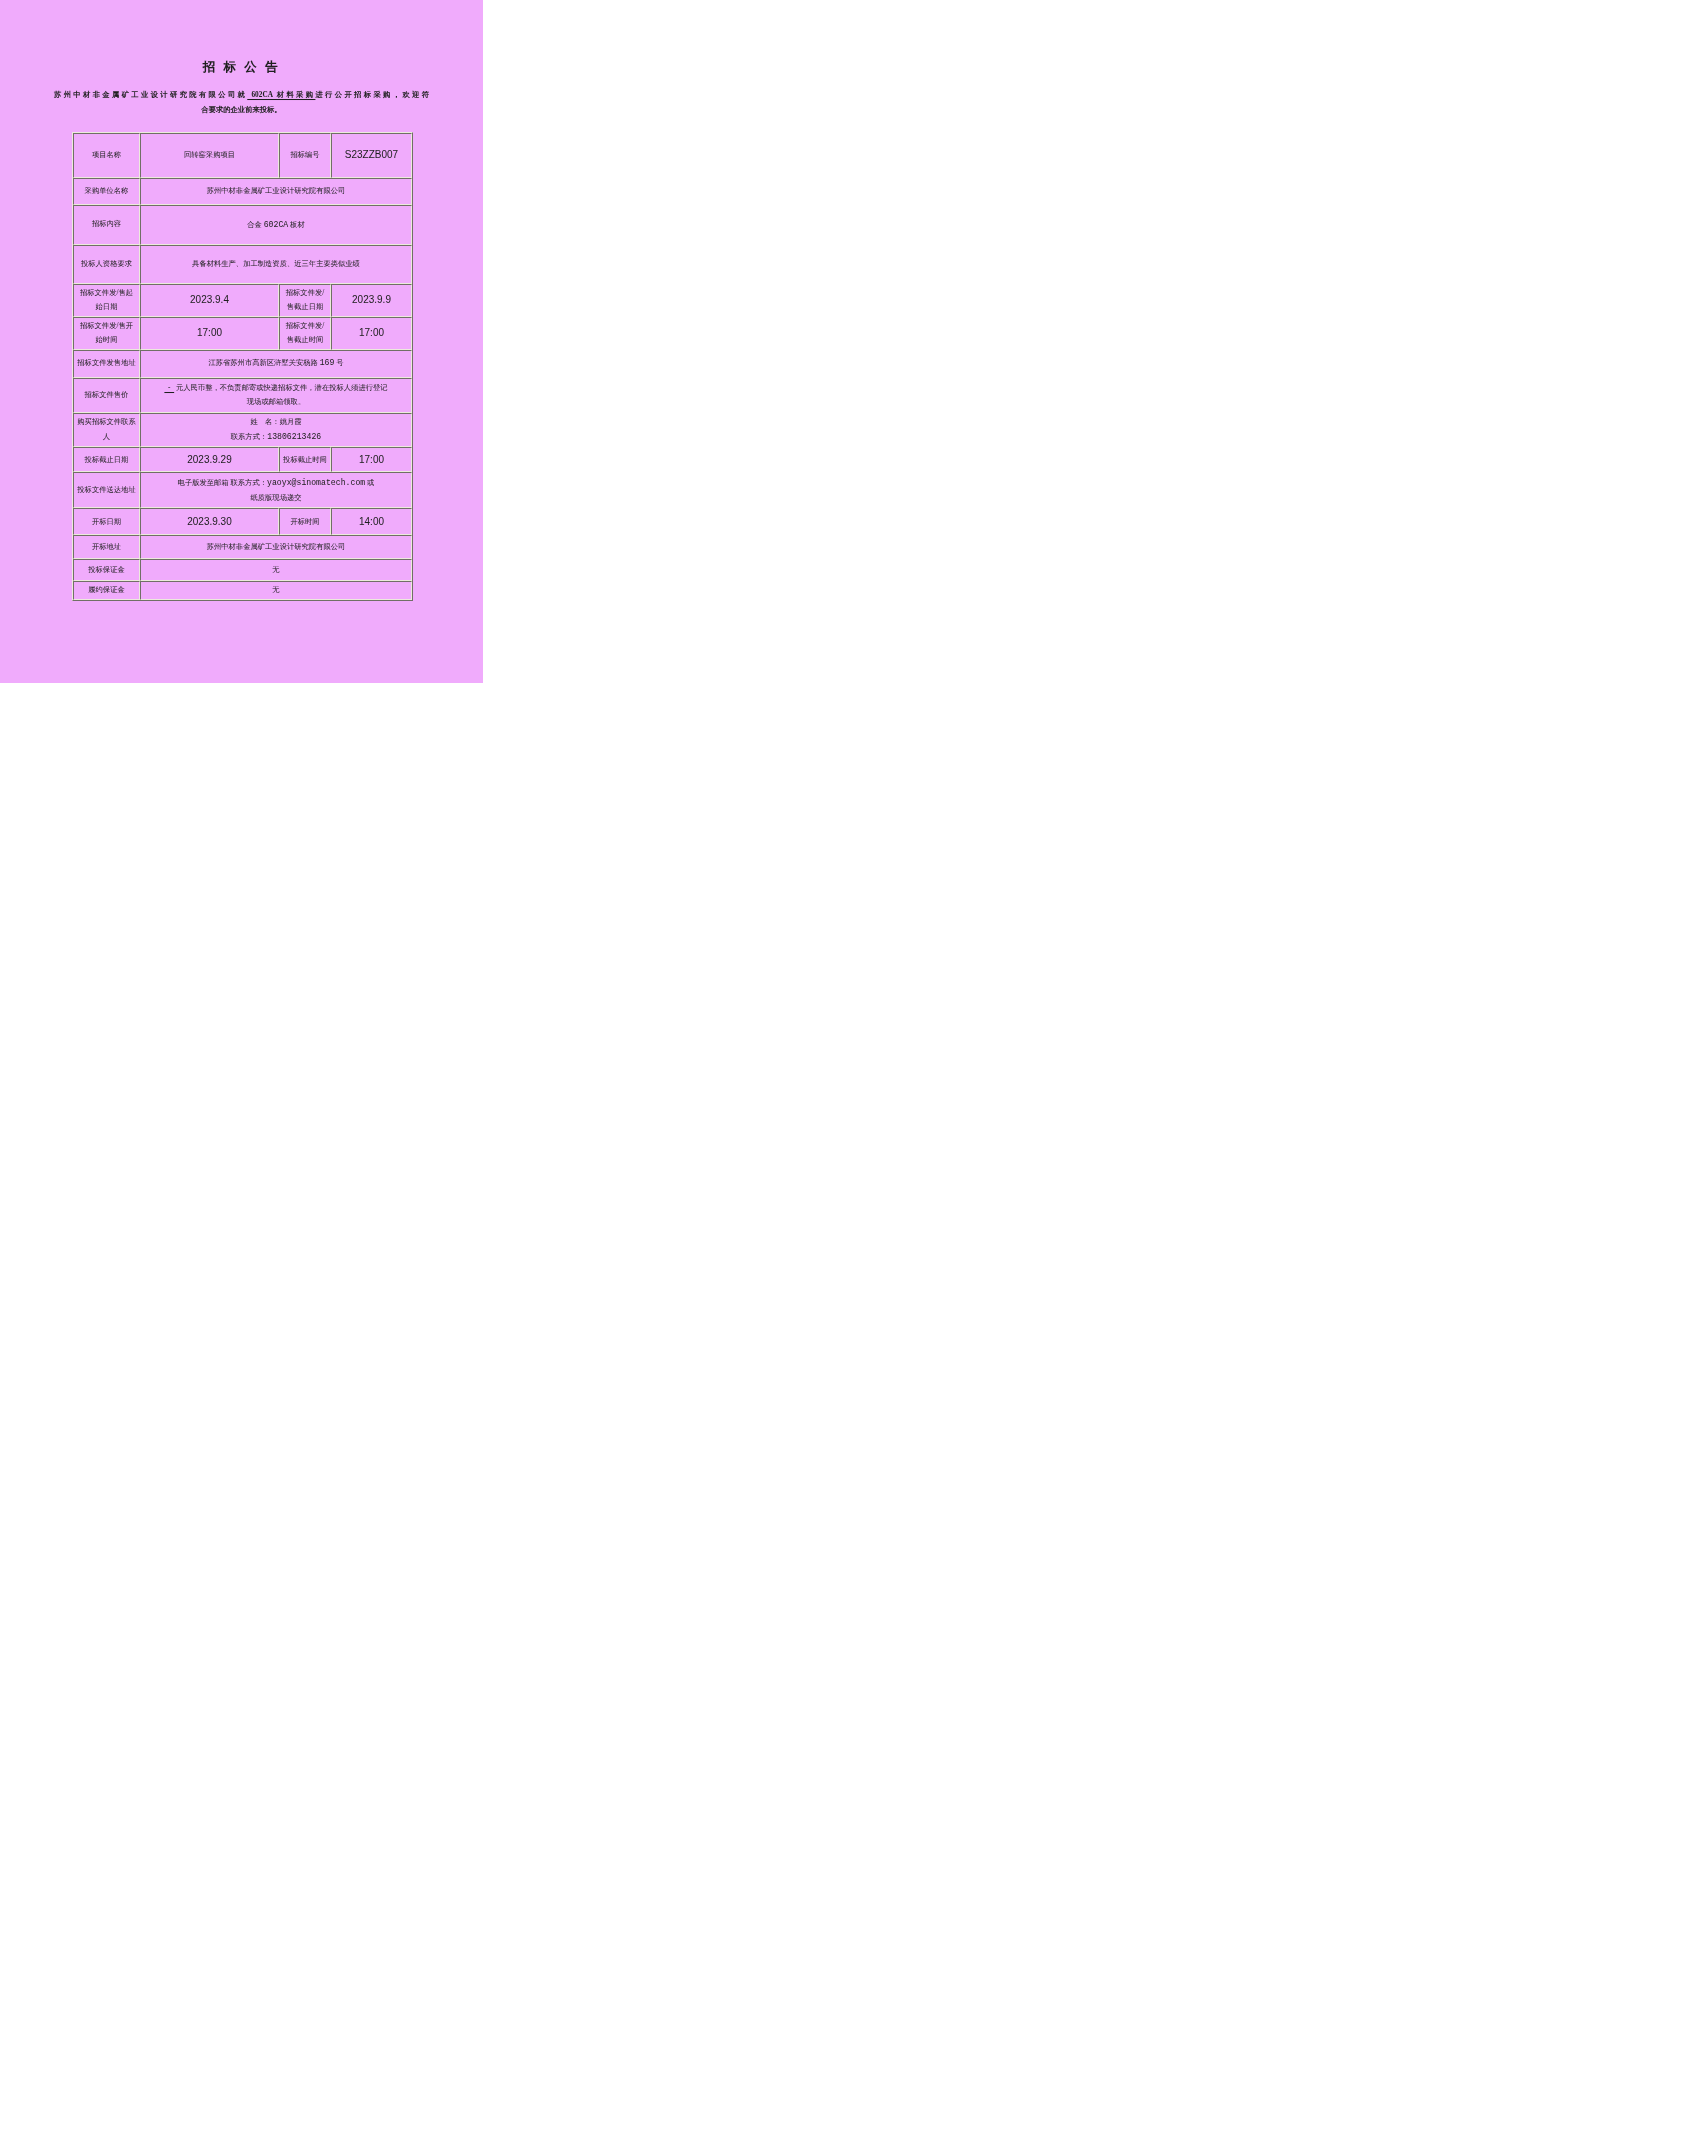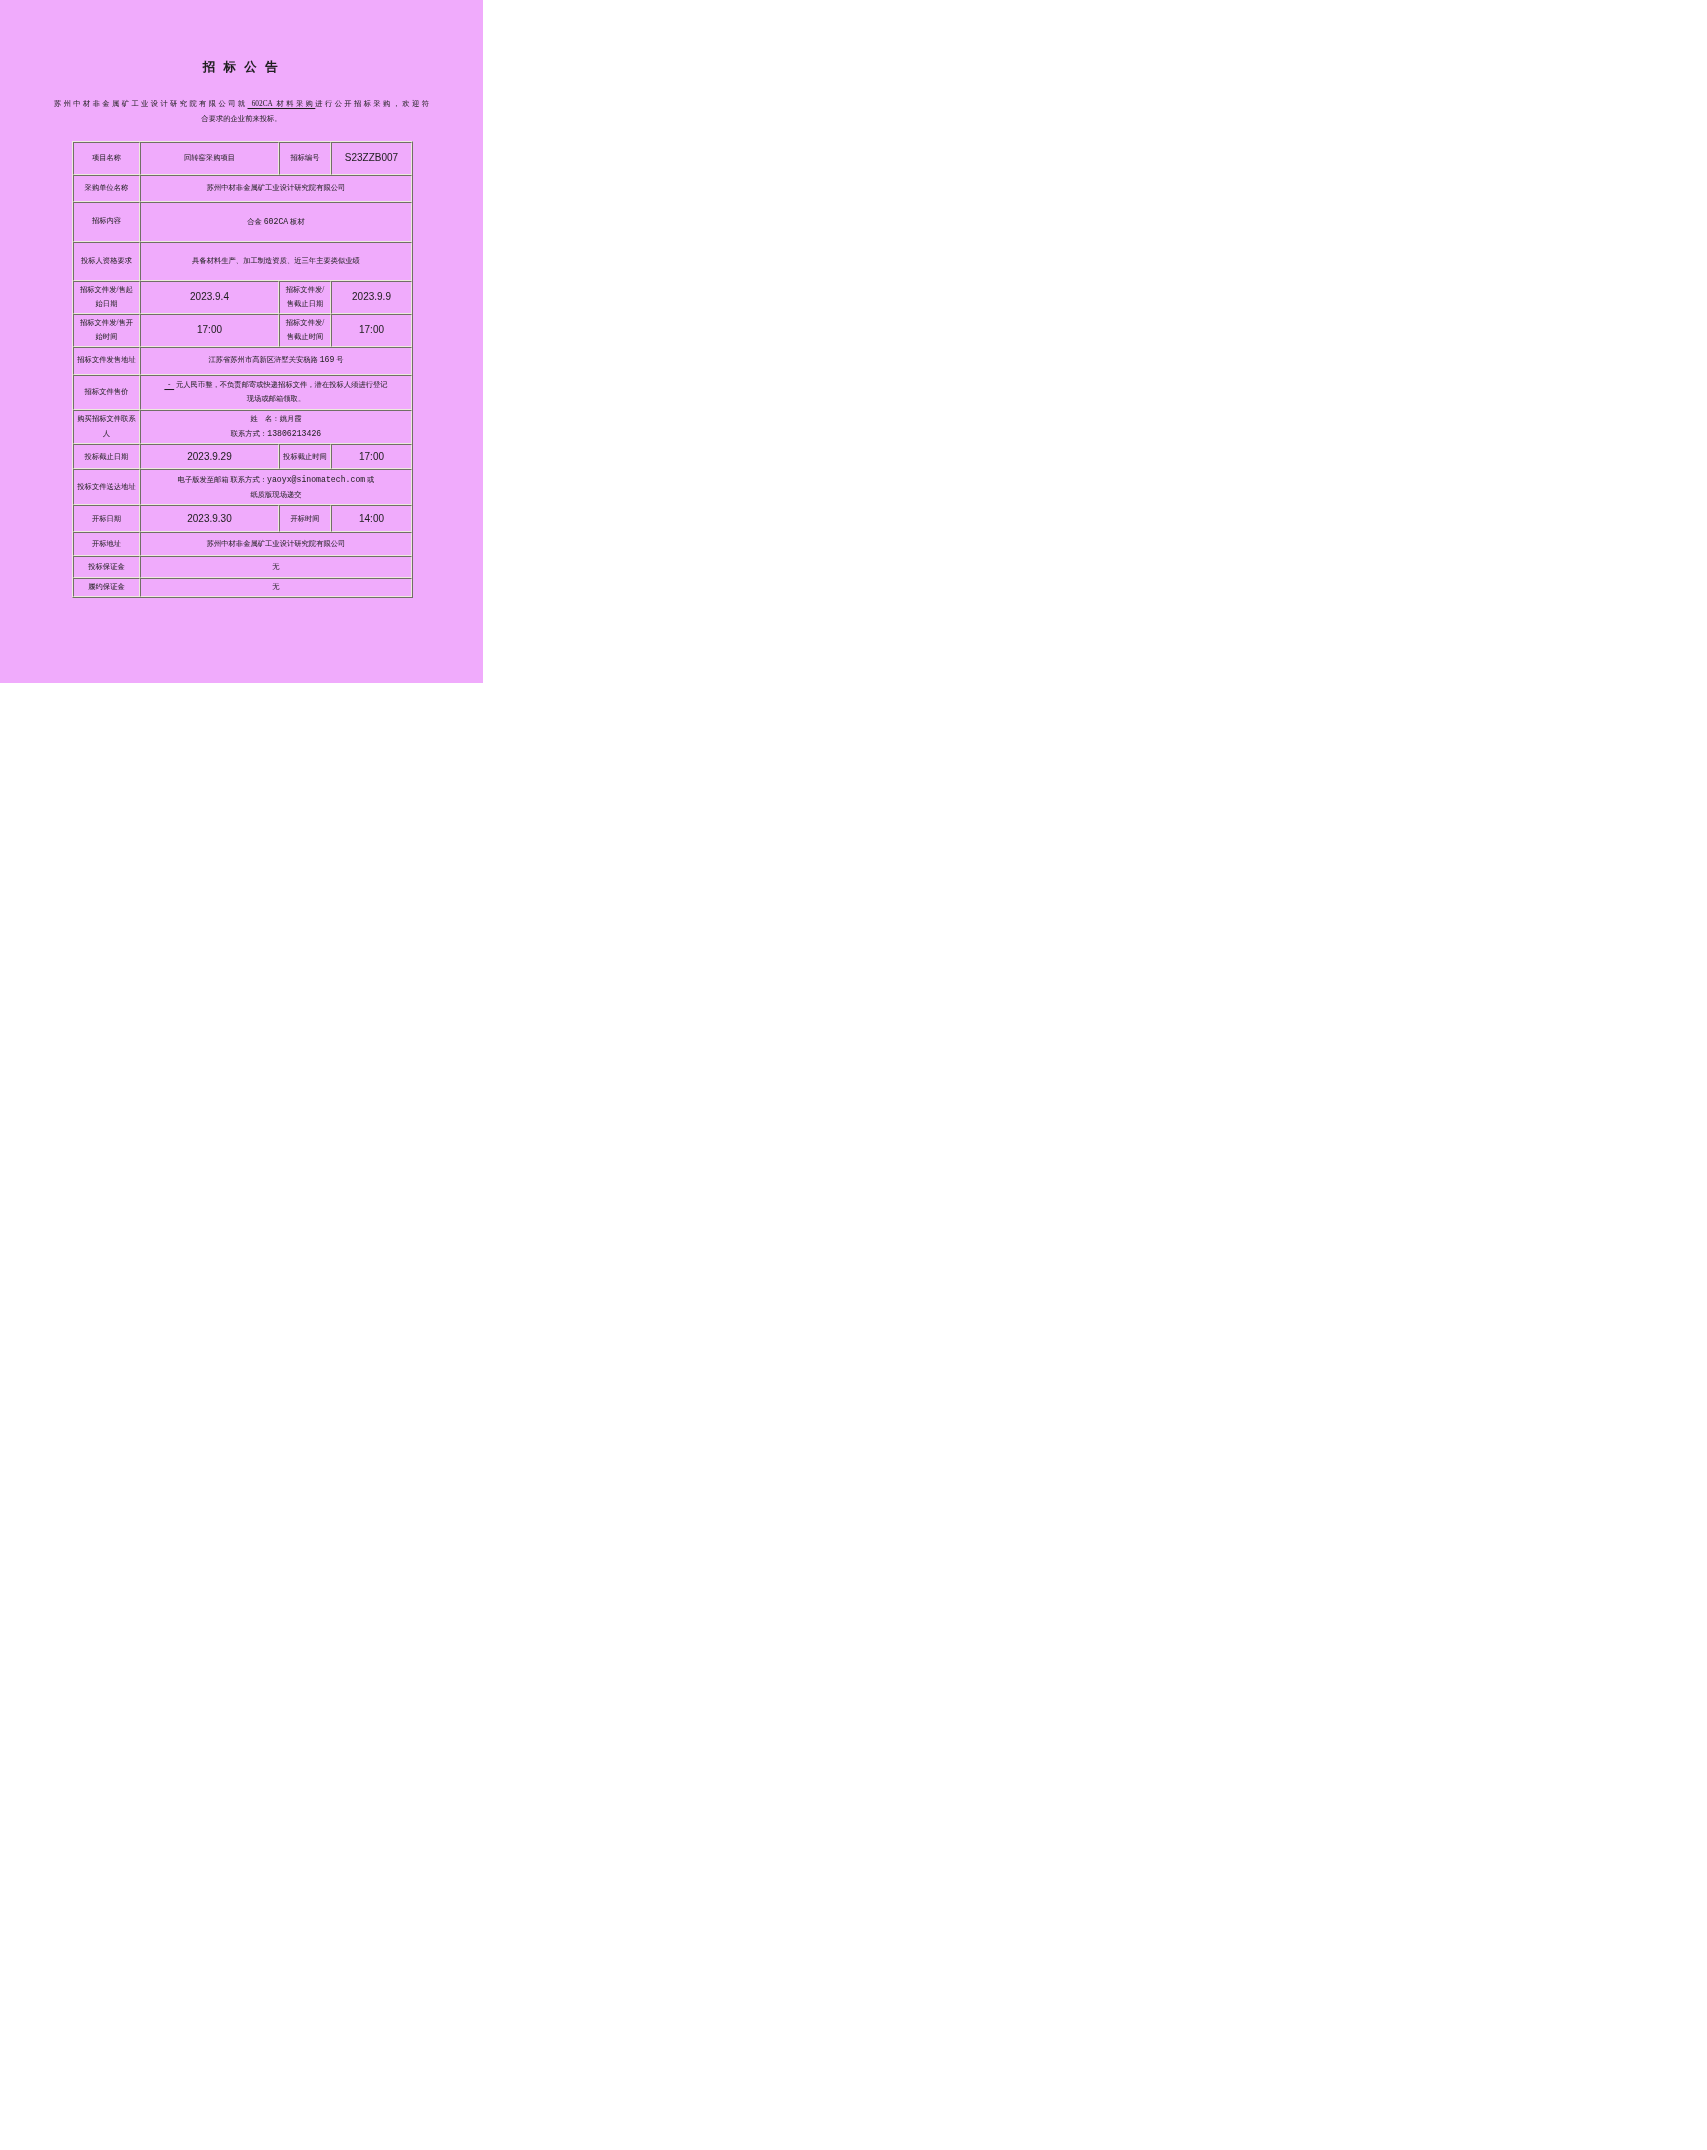--- a/index.html
+++ b/index.html
@@ -22,24 +22,25 @@
     margin: 0;
     text-align: center;
     font-size: 12.5px;
     font-weight: bold;
     letter-spacing: 2.6px;
     line-height: 1.4;
     text-shadow: -0.4px 0.4px 0 rgba(90,90,90,0.12);
   }
   .intro {
     width: 375px;
-    margin: 19px auto 0 auto;
+    margin: 10px auto 0 auto;
     font-size: 7.3px;
     line-height: 2.1;
     text-shadow: -0.4px 0.4px 0 rgba(90,90,90,0.10);
+    font-weight: bold;
   }
   .intro-l1 { display: block; text-align: justify; text-align-last: justify; }
   .intro-l2 { display: block; text-align: center; }
   .u {
     text-decoration: underline;
     text-decoration-thickness: 0.9px;
     text-underline-offset: 2.2px;
   }
   table.grid {
     margin: 14.6px 0 0 72px;
@@ -67,21 +68,21 @@
     line-height: 2.0;
   }
   .num {
     font-family: "Liberation Sans", "DejaVu Sans", sans-serif;
     font-size: 10px;
   }
   .mono {
     font-family: "Liberation Mono", "DejaVu Sans Mono", monospace;
     font-size: 8.2px;
   }
-  tr.rh-project    { height: 33px; }
+  tr.rh-project    { height: 45px; }
   tr.rh-purchaser  { height: 27px; }
   tr.rh-content    { height: 40px; }
   tr.rh-qual       { height: 39px; }
   tr.rh-salestart  { height: 26px; }
   tr.rh-saletime   { height: 27px; }
   tr.rh-saleaddr   { height: 28px; }
   tr.rh-price      { height: 35px; }
   tr.rh-contact    { height: 32px; }
   tr.rh-deadline   { height: 25px; padding-left: 13px; }
   tr.rh-delivery   { height: 36px; }

